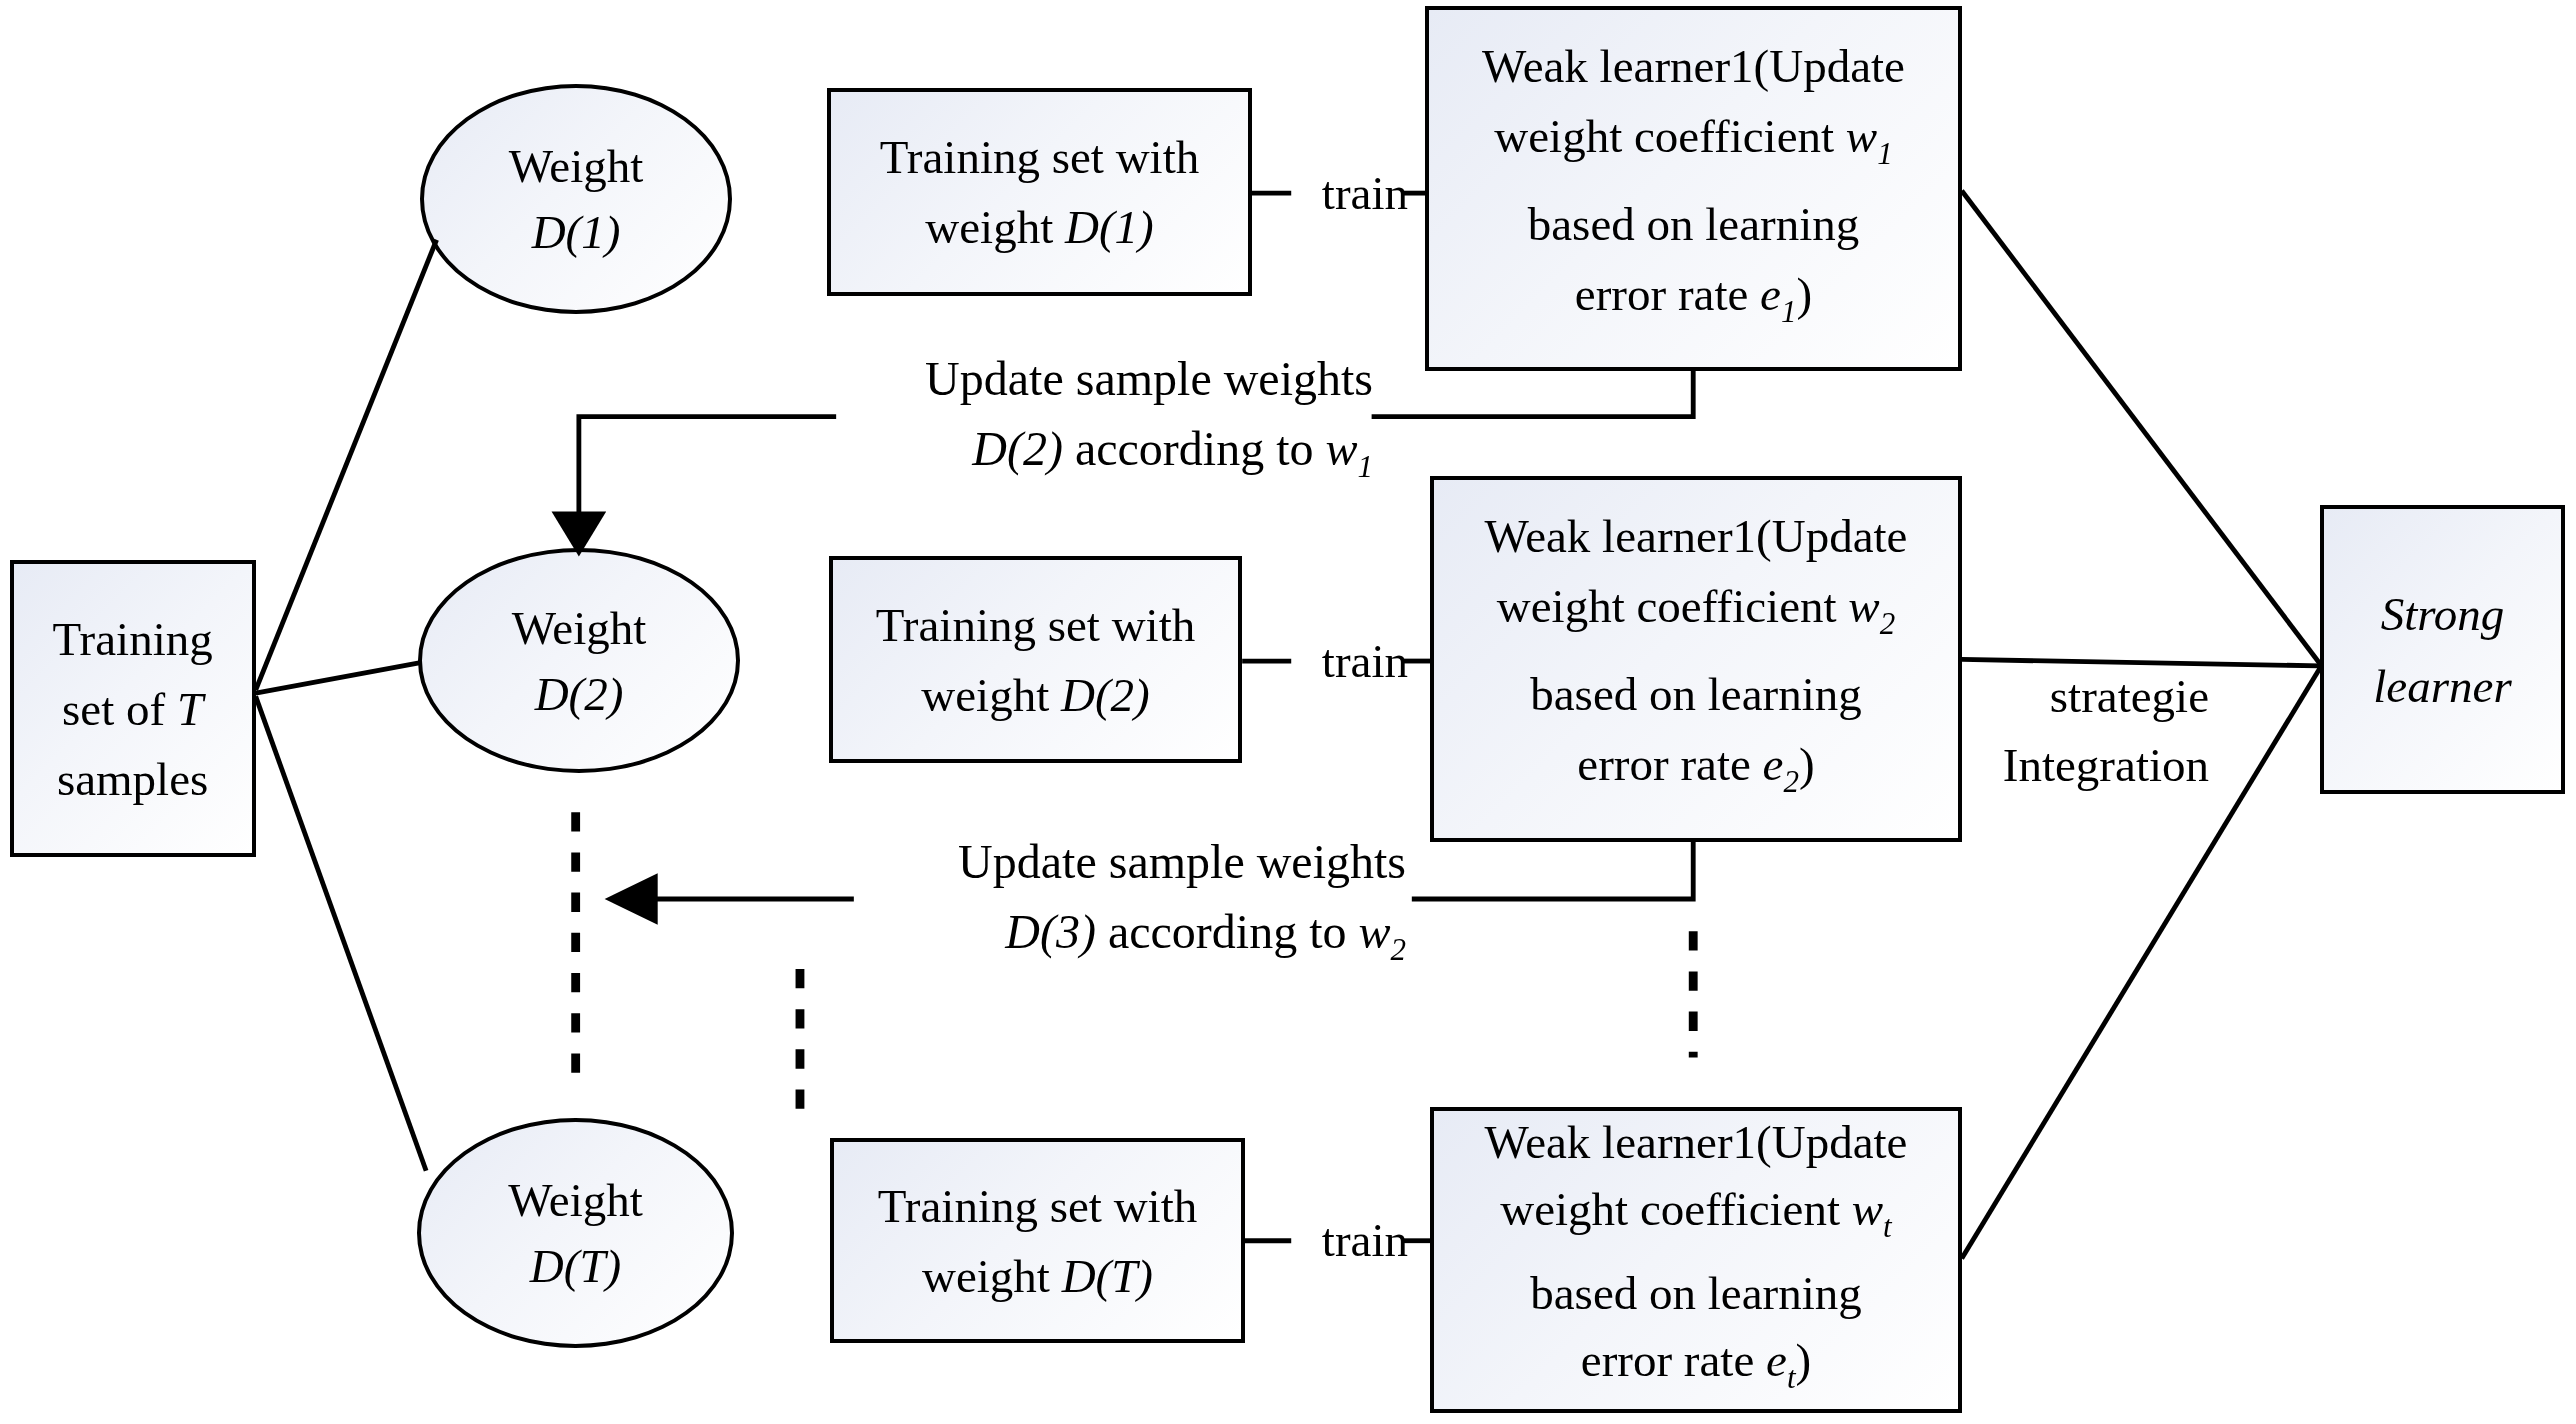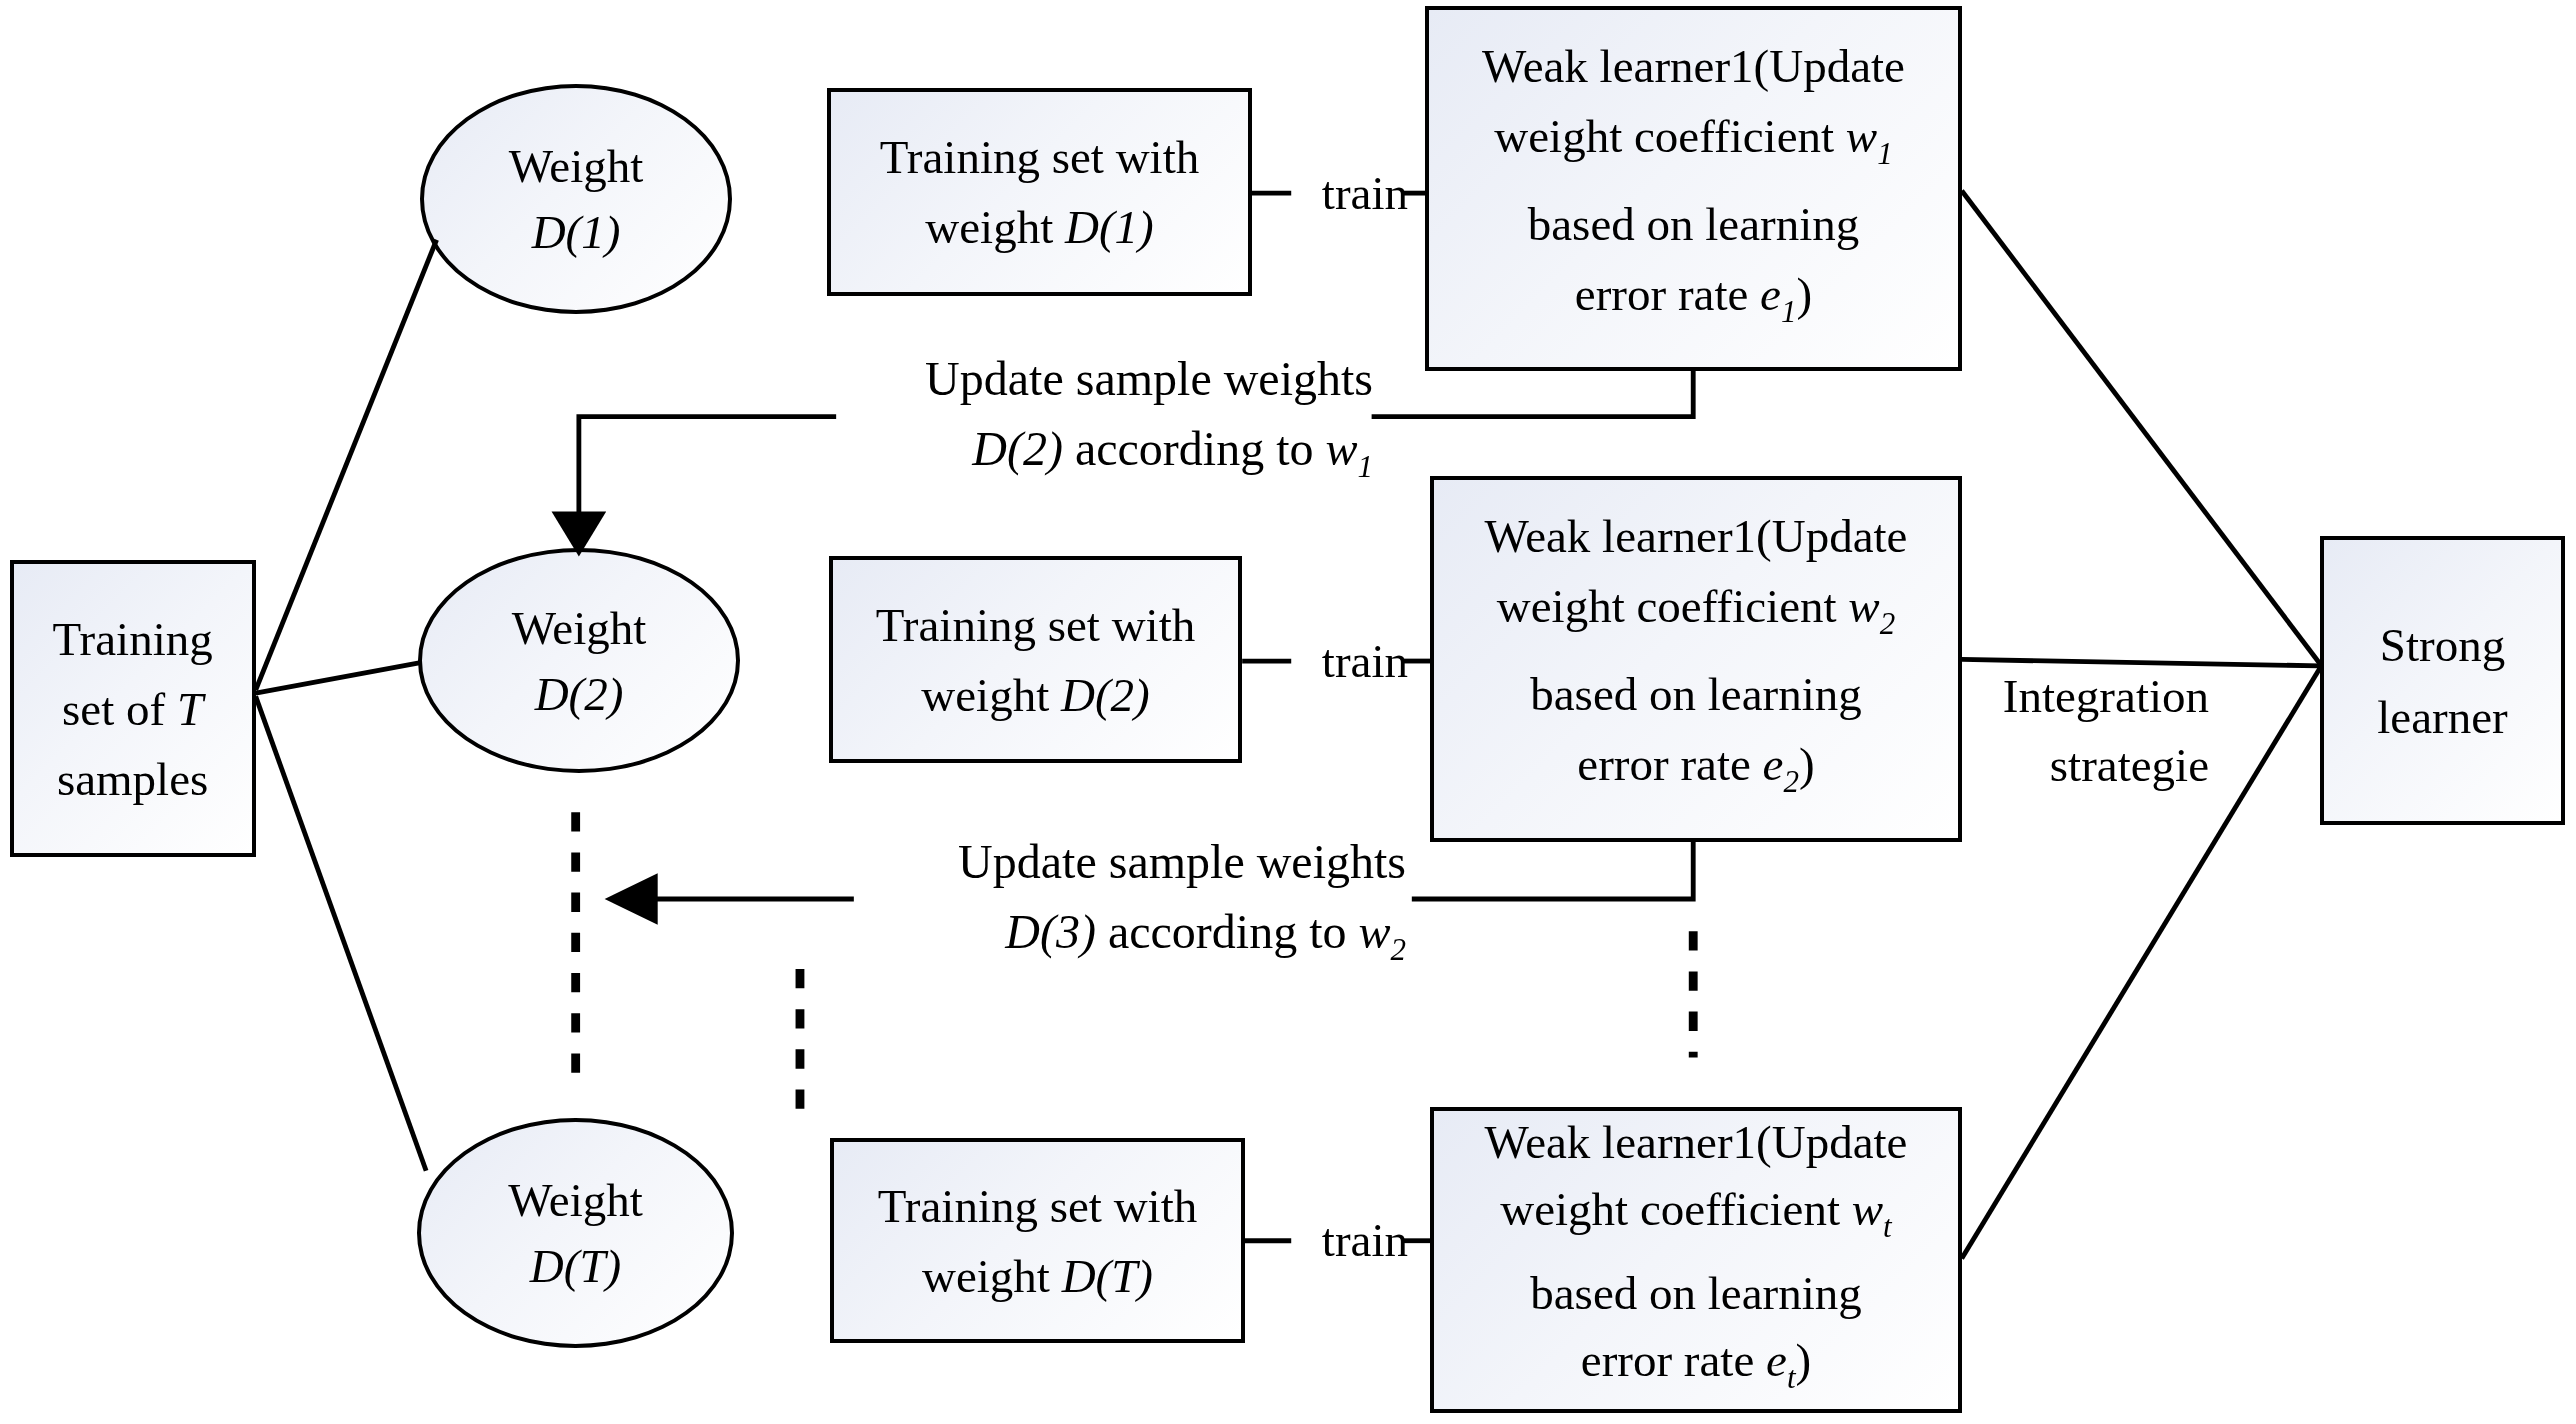--- a/index.html
+++ b/index.html
@@ -107,21 +107,21 @@
     <div><span>error rate </span><span class="it">e</span><span class="vsub">2</span><span>)</span></div>
   </div>
 
   <div class="shape" style="left:1430px; top:1107px; width:532px; height:306px; line-height:67px;">
     <div>Weak learner1(Update</div>
     <div><span>weight coefficient </span><span class="it">w</span><span class="vsub">t</span></div>
     <div>based on learning</div>
     <div><span>error rate </span><span class="it">e</span><span class="vsub">t</span><span>)</span></div>
   </div>
 
-  <div class="shape" style="left:2320px; top:536px; width:245px; height:289px; line-height:72px;">
+  <div class="shape" style="left:2320px; top:505px; width:245px; height:289px; line-height:72px;font-style:italic;">
     <div>Strong</div>
     <div>learner</div>
   </div>
 
   <svg class="wires" viewBox="0 0 3204 1772">
 
     <line x1="318" y1="858" x2="543" y2="298"></line>
     <line x1="318" y1="862" x2="523" y2="824"></line>
     <line x1="318" y1="866" x2="530" y2="1456"></line>
 
@@ -157,18 +157,18 @@
     <div>Update sample weights</div>
     <div><span class="it">D(2)</span><span> according to </span><span class="it">w</span><span class="vsub">1</span></div>
   </div>
 
   <div class="lbl note" style="left:851px; top:827px; width:555px;">
     <div>Update sample weights</div>
     <div><span class="it">D(3)</span><span> according to </span><span class="it">w</span><span class="vsub">2</span></div>
   </div>
 
   <div class="lbl" style="left:1939px; top:662px; width:270px; line-height:69px;">
+    <div>strategie</div>
     <div>Integration</div>
-    <div>strategie</div>
   </div>
 
 </div>
 
 
 </body></html>

